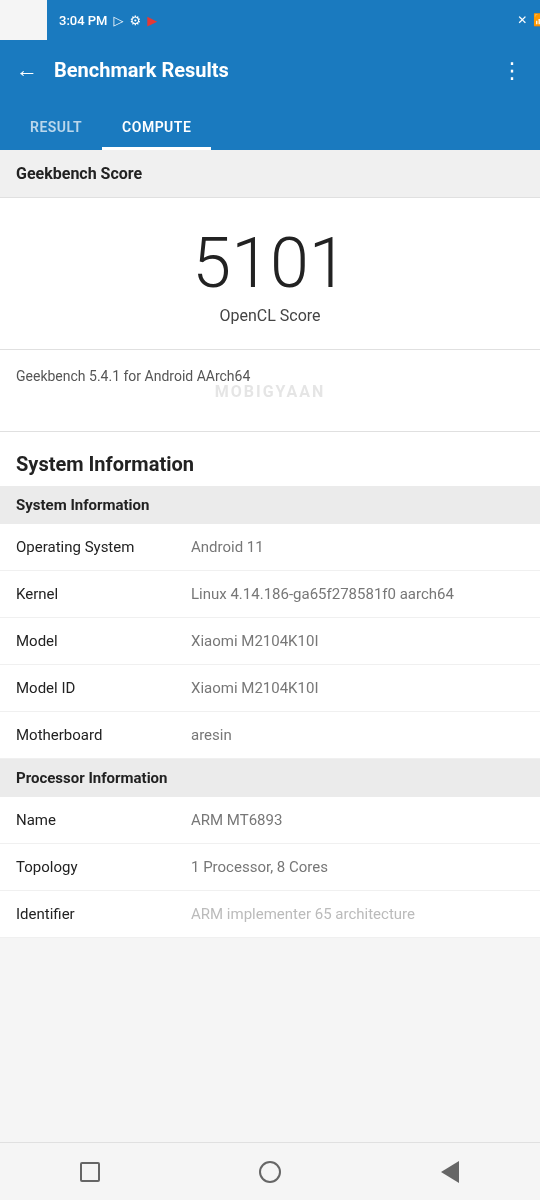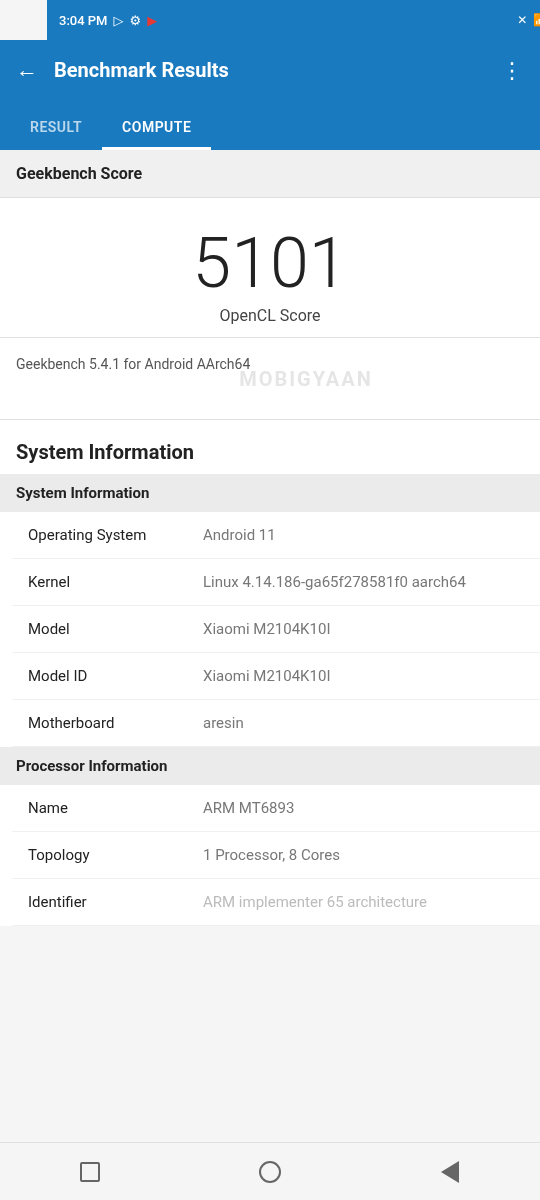--- a/index.html
+++ b/index.html
@@ -108,21 +108,21 @@
     }
     .section-header-title {
       font-size: 16px;
       font-weight: bold;
       color: #222;
     }
 
     
     .score-area {
       background: white;
-      padding: 30px 16px 12px;
+      padding: 30px 16px 24px;
       text-align: center;
       border-bottom: 1px solid #e0e0e0;
     }
     .score-number {
       font-size: 70px;
       font-weight: 300;
       color: #222;
       line-height: 1;
     }
     .score-label {
@@ -140,27 +140,26 @@
     }
     .geekbench-version {
       font-size: 14px;
       color: #555;
     }
     .watermark {
       position: absolute;
       top: 50%;
       left: 50%;
       transform: translate(-50%, -50%);
-      font-size: 20px;
+      font-size: 16px;
       font-weight: 700;
       color: rgba(150,150,150,0.25);
       letter-spacing: 2px;
       text-transform: uppercase;
       white-space: nowrap;
-      margin-left: 36px;
     }
 
     
     .sys-info-header {
       background: white;
       padding: 20px 16px 10px;
     }
     .sys-info-title {
       font-size: 20px;
       font-weight: bold;
@@ -179,21 +178,20 @@
       font-size: 15px;
       font-weight: bold;
       color: #222;
     }
     .info-table .row-item {
       display: flex;
       padding: 14px 16px;
       border-bottom: 1px solid #f0f0f0;
       background: white;
       align-items: flex-start;
-      margin-left: 12px;
     }
     .info-table .row-item:last-child {
       border-bottom: none;
     }
     .row-key {
       width: 175px;
       min-width: 175px;
       font-size: 15px;
       color: #222;
       font-weight: 400;

